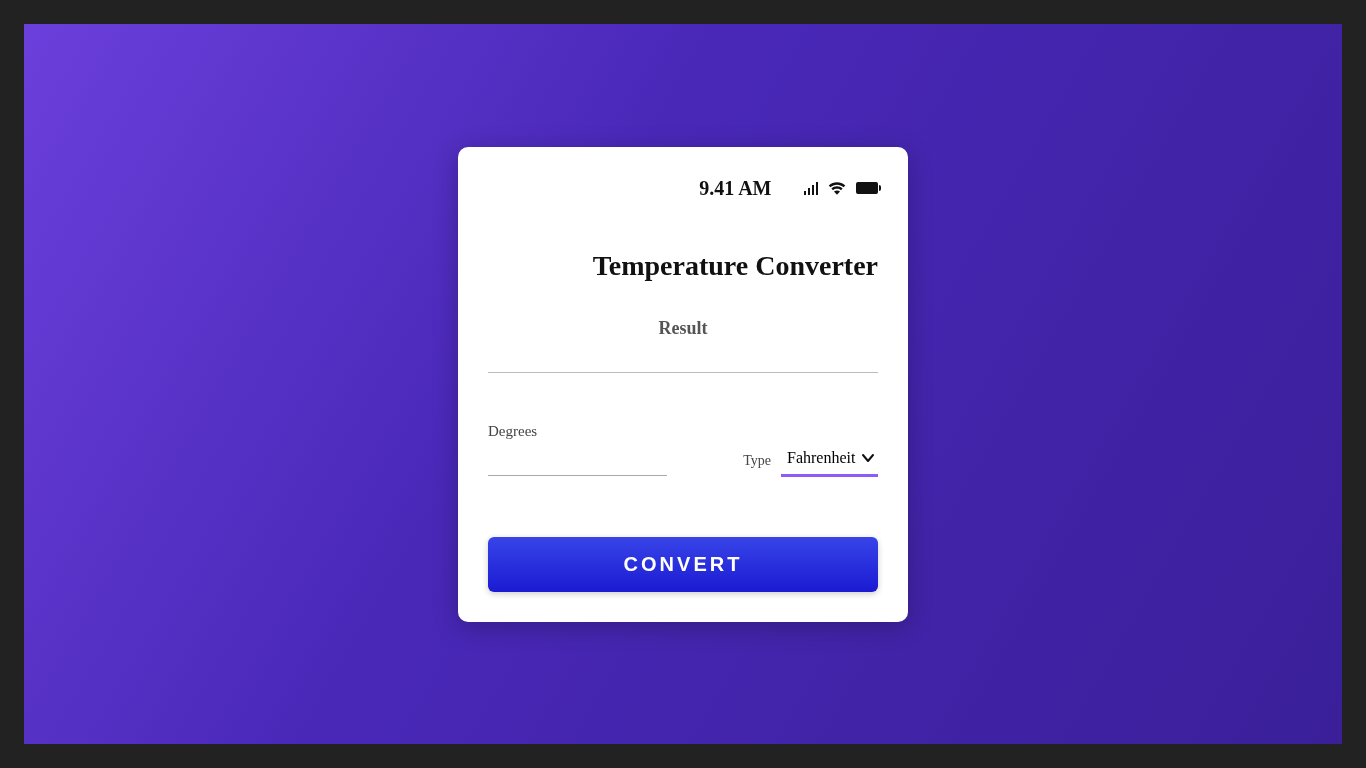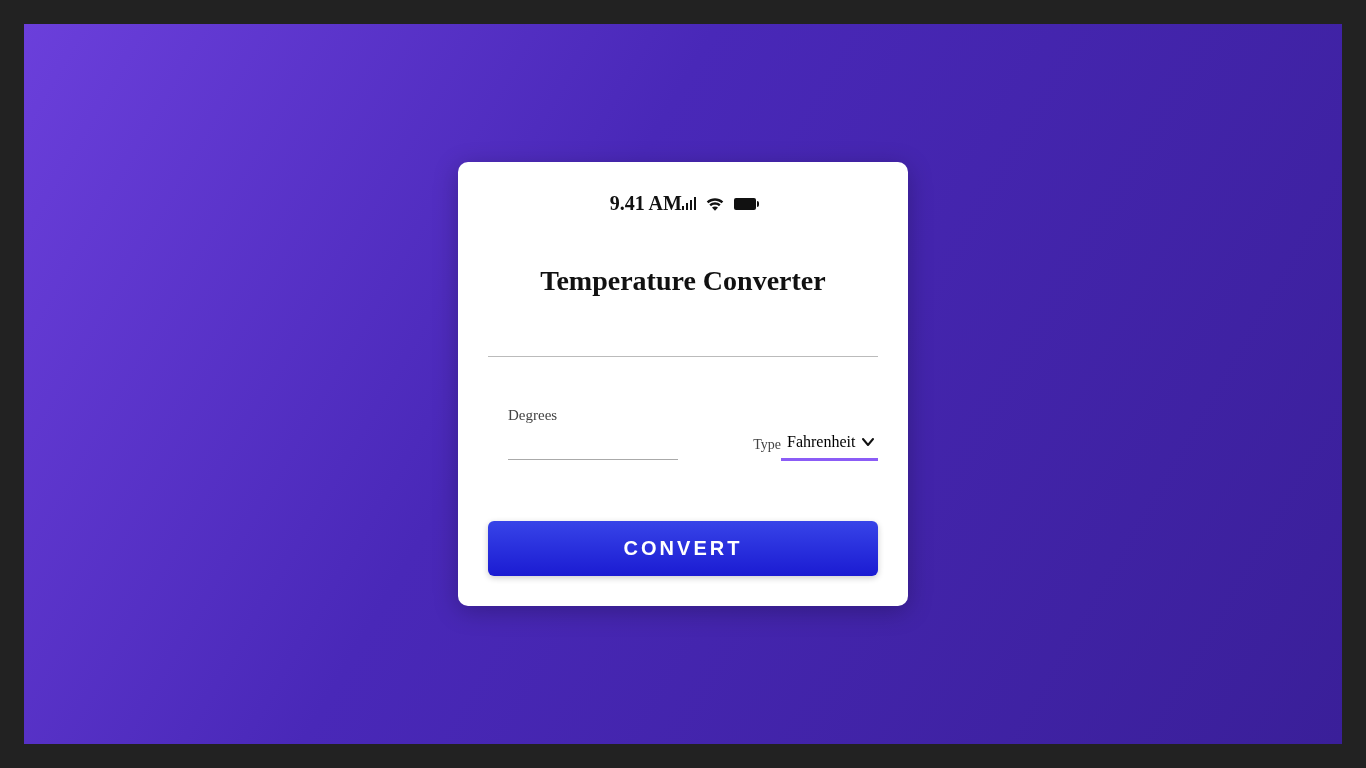--- a/index.html
+++ b/index.html
@@ -31,23 +31,24 @@
     .card {
       background: #fff;
       border-radius: 10px;
       width: 450px;
       padding: 30px 30px 30px 30px;
       box-shadow: 0 5px 25px rgba(0,0,0,0.25);
     }
     
     .status-bar {
       display: flex;
-      justify-content: center;
+      justify-content: flex-end;
       align-items: center;
       margin-bottom: 50px;
+      gap: 32px;
     }
     
     .status-time {
       font-weight: bold;
       font-size: 20px;
       color: #111;
     }
     
     .status-icons {
       display: flex;
@@ -89,21 +90,21 @@
       position: absolute;
       right: -3px;
       top: 3px;
       width: 2.5px;
       height: 6px;
       background: #111;
       border-radius: 0 2px 2px 0;
     }
     
     .title {
-      text-align: center;
+      text-align: right;
       font-size: 28px;
       font-weight: bold;
       color: #111;
       margin-bottom: 36px;
     }
     
     .result-row {
       text-align: center;
       margin-bottom: 10px;
     }
@@ -117,21 +118,20 @@
       border-bottom: 1px solid #bbb;
       height: 24px;
       margin-bottom: 50px;
     }
     
     .form-row {
       display: flex;
       justify-content: space-between;
       align-items: flex-start;
       margin-bottom: 60px;
-      margin-left: 20px;
     }
     
     .degrees-group {
       width: 46%;
     }
     .degrees-label {
       font-size: 15px;
       color: #444;
       display: block;
       margin-bottom: 4px;
@@ -143,20 +143,21 @@
       padding: 6px 0;
       font-size: 16px;
       outline: none;
       background: transparent;
       height: 32px;
     }
     
     .type-group {
       display: flex;
       align-items: center;
+      gap: 10px;
       margin-top: 22px;
     }
     .type-label {
       font-size: 14px;
       color: #444;
     }
     .type-select {
       border: none;
       border-bottom: 3px solid #8b5cf6;
       font-size: 16px;
@@ -221,20 +222,23 @@
             <path d="M4.5 9.5 C8.8 5.8 15.2 5.8 19.5 9.5 L17.3 12 C14.3 9.4 9.7 9.4 6.7 12 Z" fill="#111"></path>
             <path d="M1 5.5 C7.2 -0.2 16.8 -0.2 23 5.5 L20.8 8 C15.9 3.5 8.1 3.5 3.2 8 Z" fill="#111"></path>
           </svg>
         </div>
         <div class="icon-battery"></div>
       </div>
     </div>
     
     <h1 class="title">Temperature Converter</h1>
     
+    <div class="result-row">
+      <span class="result-label">Result</span>
+    </div>
     <div class="result-underline"></div>
     
     <div class="form-row">
       <div class="degrees-group">
         <label class="degrees-label">Degrees</label>
         <input class="degrees-input" type="text" value="" style="">
       </div>
       <div class="type-group">
         <span class="type-label">Type</span>
         <span class="select-wrap">

